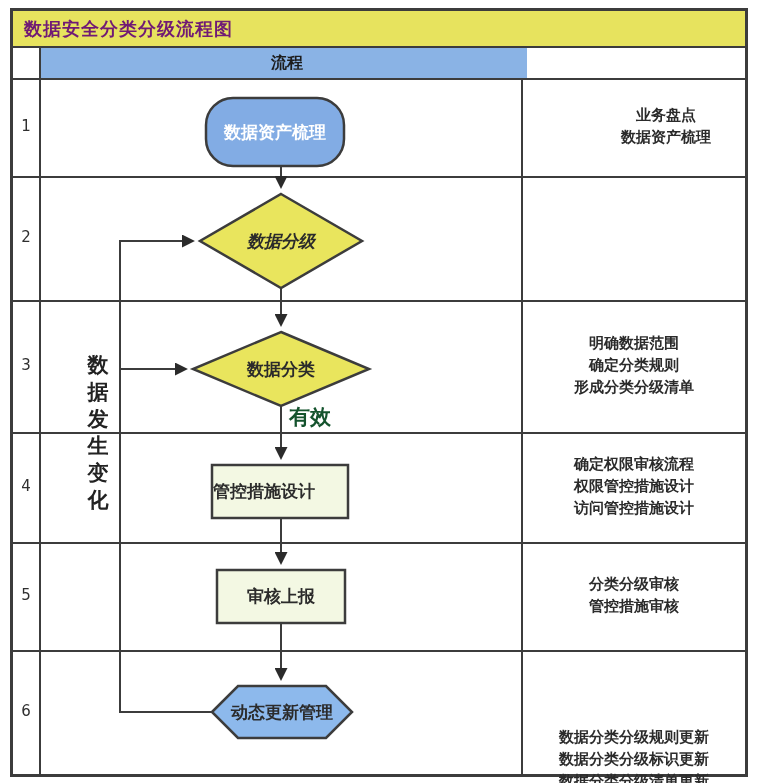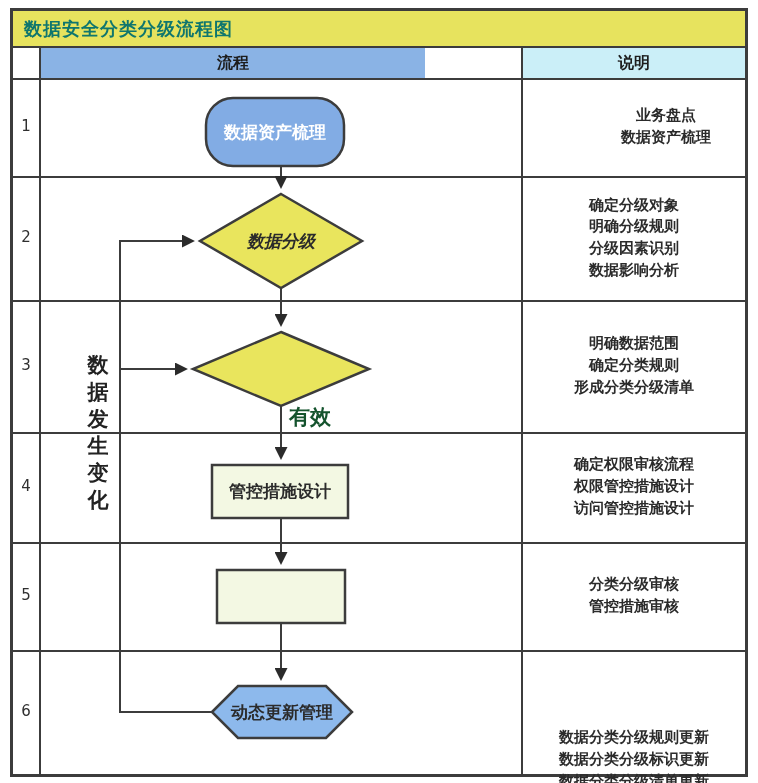--- a/index.html
+++ b/index.html
@@ -17,25 +17,25 @@
   html,body{margin:0;padding:0;background:#ffffff;}
   .canvas{
     position:relative;width:758px;height:783px;background:#fff;
     font-family:"DejaVu Sans","Liberation Sans",sans-serif;
     color:var(--text-dark);overflow:hidden;
   }
   .frame{position:absolute;left:10px;top:8px;width:738px;height:769px;
     border:3px solid var(--line);box-sizing:border-box;background:#fff;}
   .title-bg{position:absolute;left:13px;top:11px;width:732px;height:35px;
     background:var(--title-bg);display:flex;align-items:center;}
-  .title-text{font-weight:bold;font-size:18px;color:#0f766e;padding-left:11px;letter-spacing:1px;}
+  .title-text{font-weight:bold;font-size:18px;color:#701a75;padding-left:11px;letter-spacing:1px;}
   .hdr{position:absolute;top:48px;height:30px;display:flex;align-items:center;justify-content:center;
     font-weight:bold;font-size:16px;color:#1d1d1d;}
   .hdr-corner{left:13px;width:26px;background:#fff;}
-  .hdr-process{left:41px;width:384px;background:var(--process-header-bg);}
+  .hdr-process{left:41px;width:480px;background:var(--process-header-bg);padding-left:6px;}
   .hdr-desc{left:523px;width:222px;background:var(--desc-header-bg);}
   .hline{position:absolute;left:10px;width:738px;height:2px;background:var(--line);}
   .vline{position:absolute;width:2px;background:var(--line);}
   .vline.num{left:39px;top:46px;height:728px;}
   .vline.col{left:521px;top:46px;height:728px;}
   .num-cell{position:absolute;left:13px;width:26px;height:22px;text-align:center;
     font-size:15px;color:#2f2f2f;}
   .desc-cell{position:absolute;left:523px;width:222px;display:flex;align-items:center;justify-content:center;
     text-align:center;font-weight:bold;font-size:15px;line-height:1.45;white-space:pre-line;color:var(--text-dark);}
   svg.overlay{position:absolute;left:0;top:0;width:758px;height:783px;pointer-events:none;}
@@ -70,37 +70,30 @@
   <div class="hline" style="top:432px;"></div>
   <div class="hline" style="top:542px;"></div>
   <div class="hline" style="top:650px;"></div>
   <div class="vline num"></div>
   <div class="vline col"></div>
 
   <div class="hdr hdr-corner"></div>
   <div class="hdr hdr-process">
     <span>流程</span>
   </div>
-  <div class="hdr hdr-desc">
-    <span>说明</span>
-  </div>
 
   <div class="num-cell" style="top:117px;">1</div>
   <div class="num-cell" style="top:228px;">2</div>
   <div class="num-cell" style="top:356px;">3</div>
   <div class="num-cell" style="top:477px;">4</div>
   <div class="num-cell" style="top:586px;">5</div>
   <div class="num-cell" style="top:702px;">6</div>
 
   <div class="desc-cell" style="top:80px;height:94px;margin-left:32px;">业务盘点
 数据资产梳理</div>
-  <div class="desc-cell" style="top:178px;height:120px;">确定分级对象
-明确分级规则
-分级因素识别
-数据影响分析</div>
   <div class="desc-cell" style="top:302px;height:128px;">明确数据范围
 确定分类规则
 形成分类分级清单</div>
   <div class="desc-cell" style="top:434px;height:106px;">确定权限审核流程
 权限管控措施设计
 访问管控措施设计</div>
   <div class="desc-cell" style="top:544px;height:104px;">分类分级审核
 管控措施审核</div>
   <div class="desc-cell" style="top:652px;height:120px;margin-top:48px;">数据分类分级规则更新
 数据分类分级标识更新
@@ -124,21 +117,23 @@
     <path class="conn" d="M281 288 L281 325" marker-end="url(#arrow)"></path>
     <path class="conn" d="M281 406 L281 458" marker-end="url(#arrow)"></path>
     <path class="conn" d="M281 518 L281 563" marker-end="url(#arrow)"></path>
     <path class="conn" d="M281 623 L281 679" marker-end="url(#arrow)"></path>
     <path class="conn" d="M212 712 L120 712 L120 241 L193 241" marker-end="url(#arrow)"></path>
     <path class="conn" d="M120 369 L186 369" marker-end="url(#arrow)"></path>
   </svg>
 
   <div class="node-label on-blue" style="left:206px;top:98px;width:138px;height:68px;">数据资产梳理</div>
   <div class="node-label" style="left:200px;top:194px;width:162px;height:94px;font-style:italic;">数据分级</div>
-  <div class="node-label" style="left:212px;top:465px;width:136px;height:53px;">管控措施设计</div>
+  <div class="node-label" style="left:193px;top:332px;width:176px;height:74px;">数据分类</div>
+  <div class="node-label" style="left:196px;top:465px;width:136px;height:53px;">管控措施设计</div>
+  <div class="node-label" style="left:217px;top:570px;width:128px;height:53px;">审核上报</div>
   <div class="node-label" style="left:212px;top:686px;width:140px;height:52px;text-align:center;">动态更新管理</div>
 
   <div class="valid-label">有效</div>
   <div class="feedback-label">数
 据
 发
 生
 变
 化</div>
 

